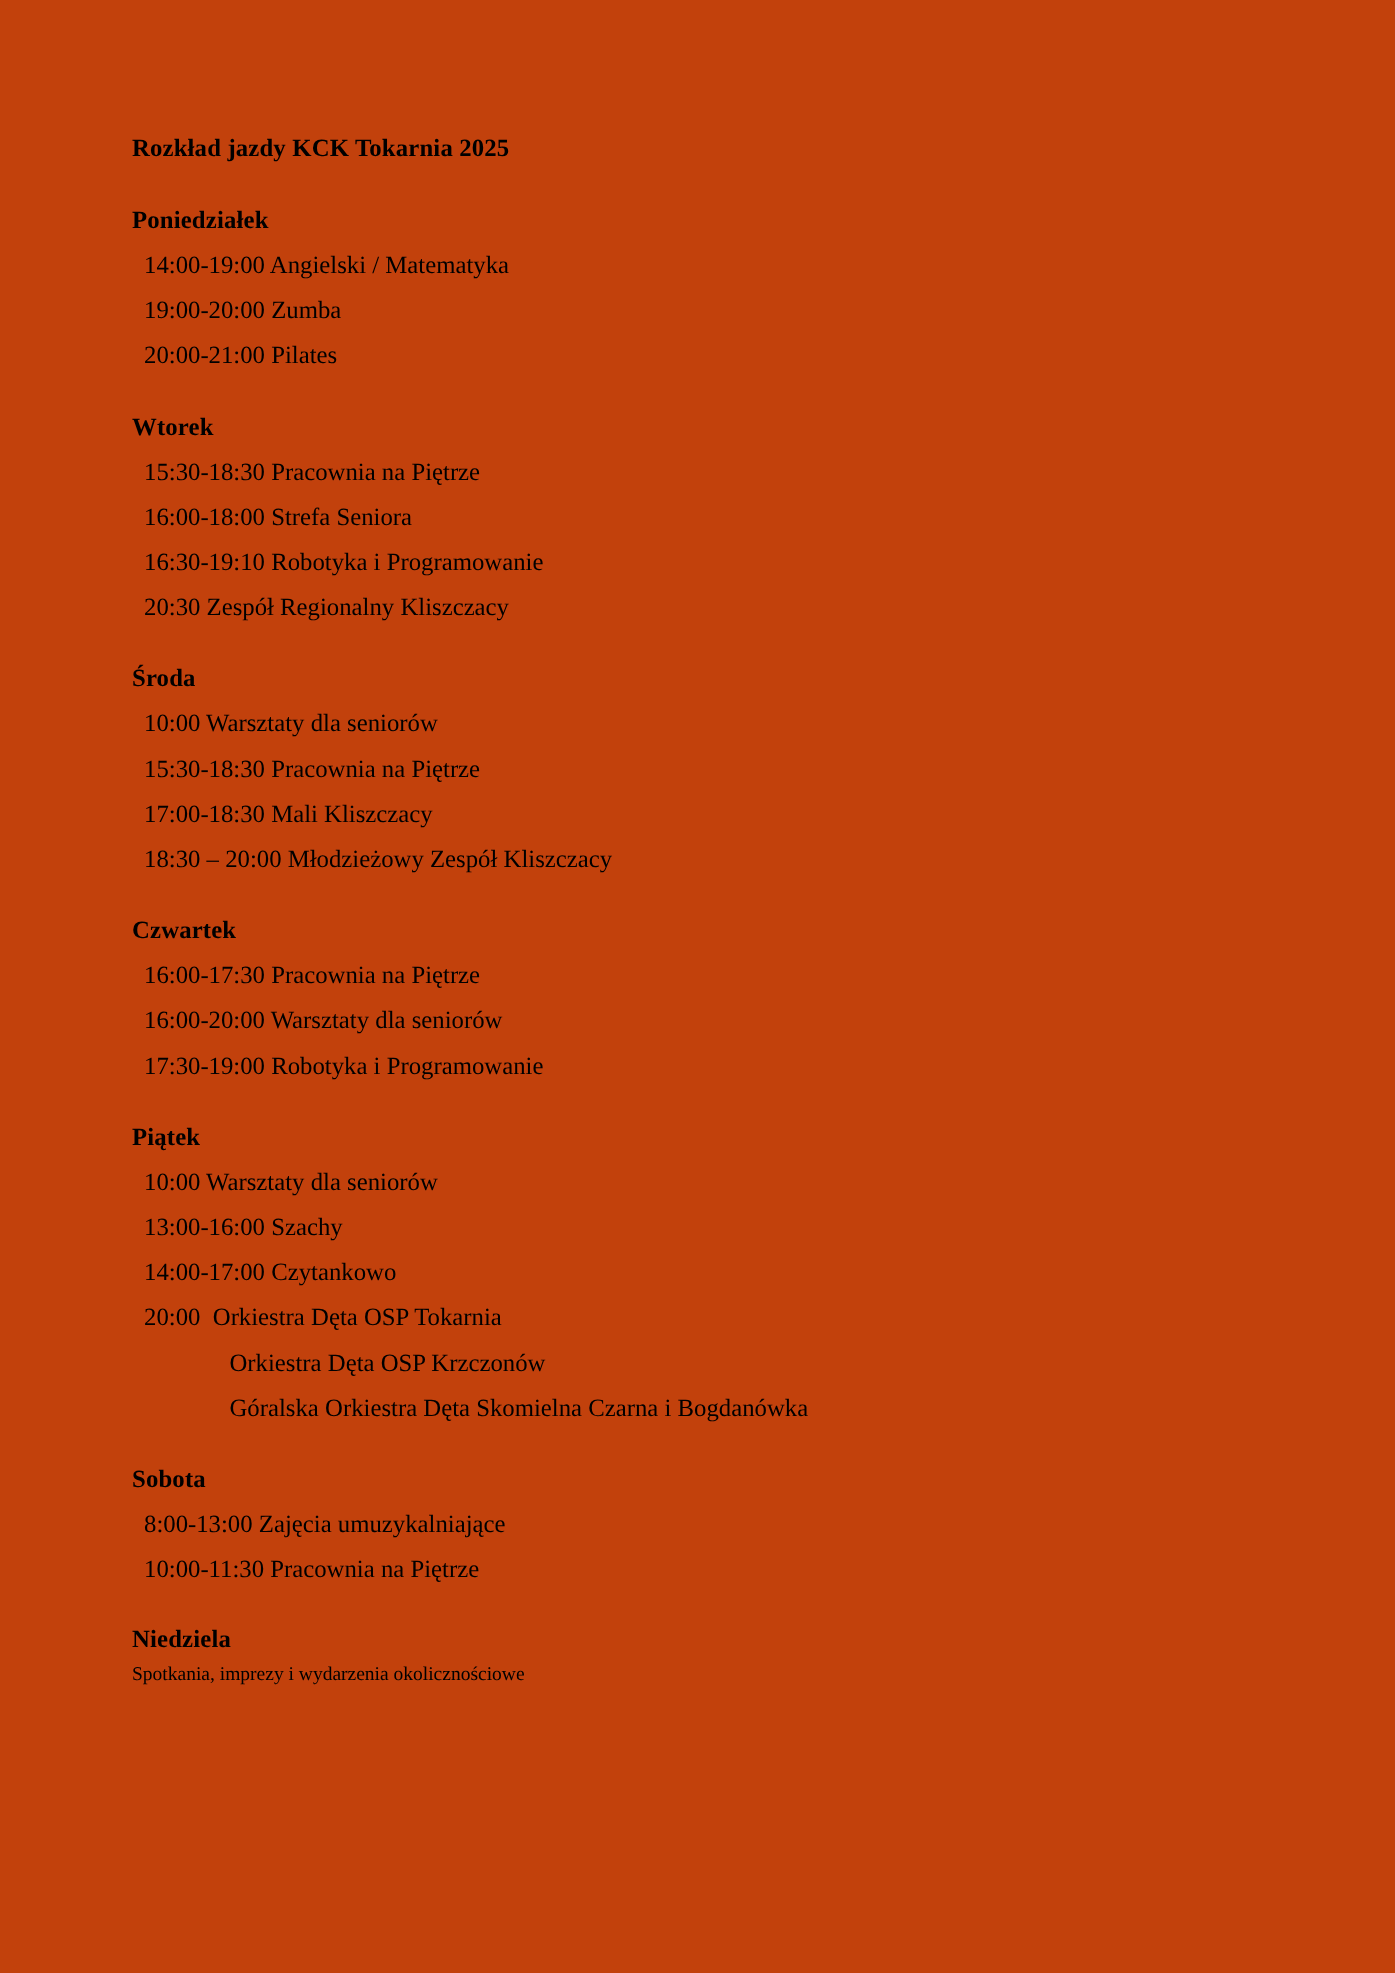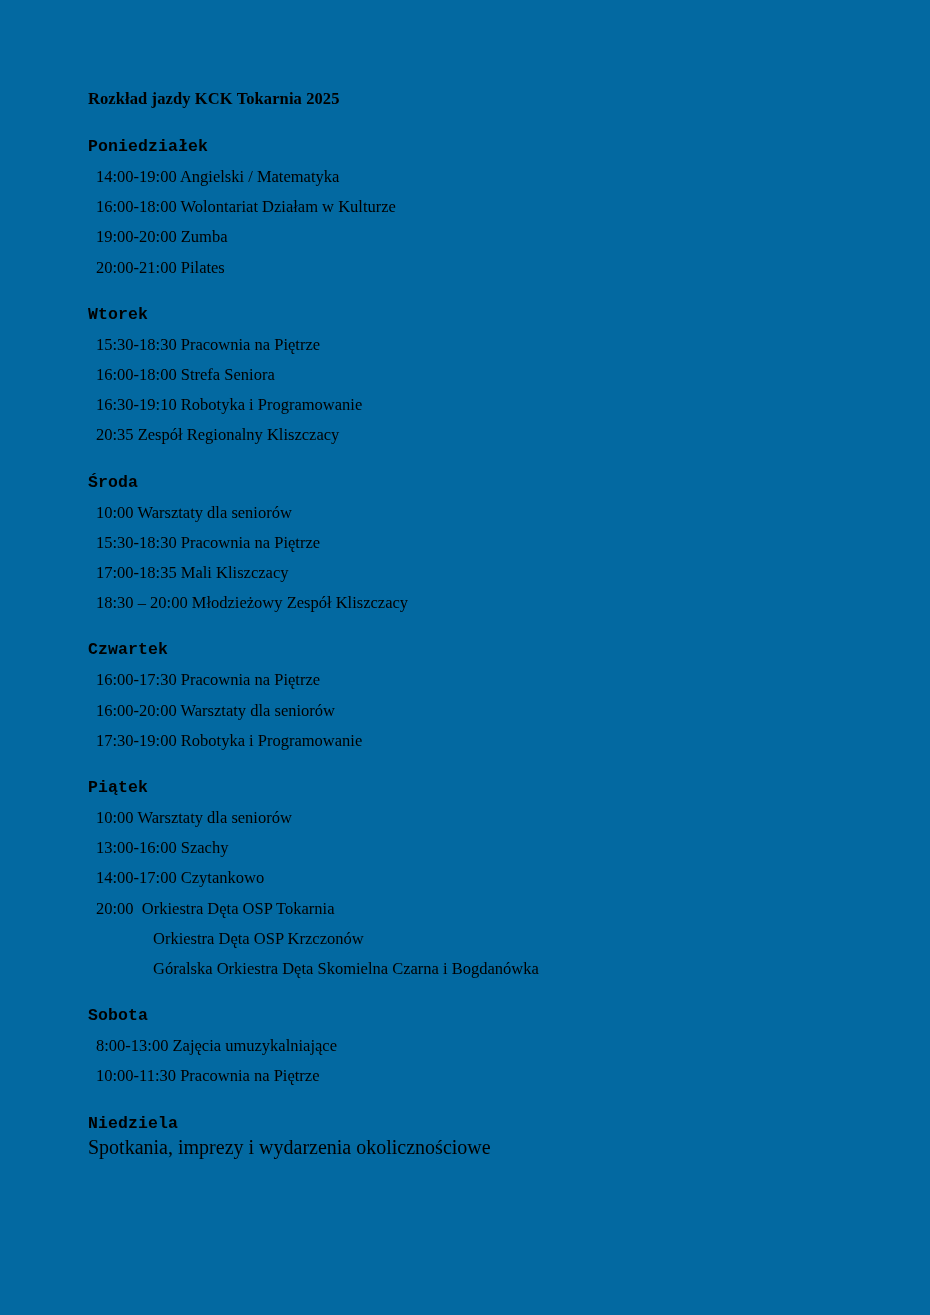--- a/index.html
+++ b/index.html
@@ -11,86 +11,84 @@
     width: 930px;
     height: 1315px;
     font-family: "Liberation Serif", serif;
     color: #000000;
     -webkit-font-smoothing: antialiased;
   }
   .page {
     position: relative;
     width: 930px;
     height: 1315px;
-    background: #0369a1;
+    background: #c2410c;
     box-sizing: border-box;
     padding: 88px 90px 0 88px;
   }
   .doc-title {
     font-size: 16.5px;
     font-weight: bold;
     line-height: 22px;
     margin: 0 0 26px 0;
     letter-spacing: 0.1px;
   }
   .day-block {
     margin: 0 0 25px 0;
   }
   .day-name {
     font-size: 16.5px;
     font-weight: bold;
     line-height: 22px;
     margin: 0 0 1px 0;
     letter-spacing: 0.1px;
-    font-family: Liberation Mono, monospace;
   }
   .entry {
     font-size: 16.5px;
     line-height: 22.2px;
     margin: 8px;
     white-space: pre;
   }
   .entry.indented {
     padding-left: 57px;
     font-family: Liberation Serif, serif;
   }
   .note {
-    font-size: 20px;
+    font-size: 13px;
     line-height: 22.2px;
     margin: 0;
   }
 </style>
 </head>
 <body>
 
 <div class="page">
 
   <h1 class="doc-title">Rozkład jazdy KCK Tokarnia 2025</h1>
 
   <div class="day-block">
     <div class="day-name">Poniedziałek</div>
     <p class="entry">14:00-19:00 Angielski / Matematyka</p>
-    <p class="entry">16:00-18:00 Wolontariat Działam w Kulturze</p>
     <p class="entry">19:00-20:00 Zumba</p>
     <p class="entry">20:00-21:00 Pilates</p>
   </div>
 
   <div class="day-block">
     <div class="day-name">Wtorek</div>
     <p class="entry">15:30-18:30 Pracownia na Piętrze</p>
     <p class="entry">16:00-18:00 Strefa Seniora</p>
     <p class="entry">16:30-19:10 Robotyka i Programowanie</p>
-    <p class="entry">20:35 Zespół Regionalny Kliszczacy</p>
+    <p class="entry">20:30 Zespół Regionalny Kliszczacy</p>
   </div>
 
   <div class="day-block">
     <div class="day-name">Środa</div>
     <p class="entry">10:00 Warsztaty dla seniorów</p>
     <p class="entry">15:30-18:30 Pracownia na Piętrze</p>
-    <p class="entry">17:00-18:35 Mali Kliszczacy</p>
+    <p class="entry">17:00-18:30 Mali Kliszczacy</p>
     <p class="entry">18:30 – 20:00 Młodzieżowy Zespół Kliszczacy</p>
   </div>
 
   <div class="day-block">
     <div class="day-name">Czwartek</div>
     <p class="entry">16:00-17:30 Pracownia na Piętrze</p>
     <p class="entry">16:00-20:00 Warsztaty dla seniorów</p>
     <p class="entry">17:30-19:00 Robotyka i Programowanie</p>
   </div>
 

